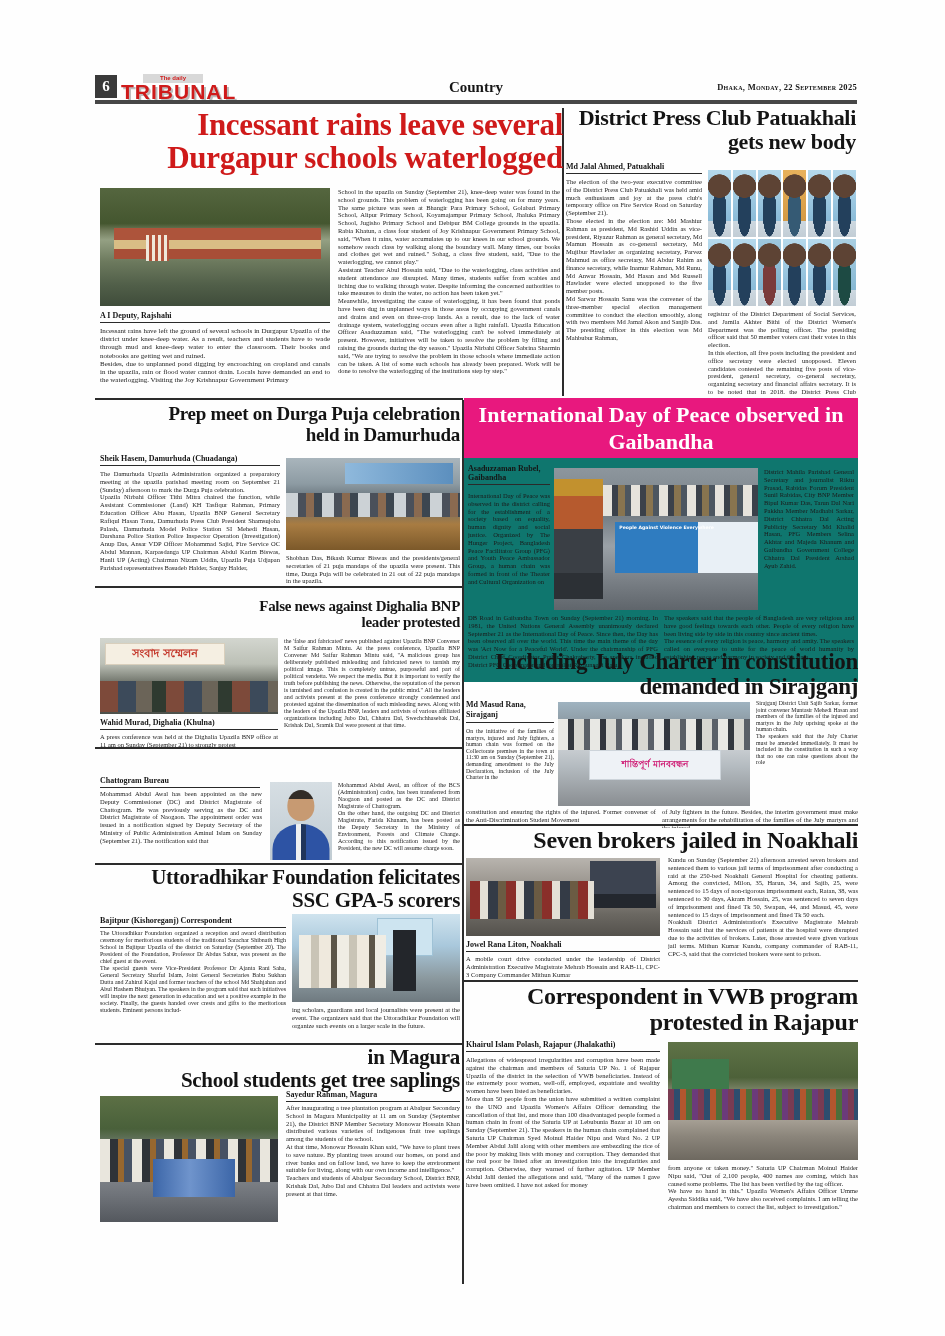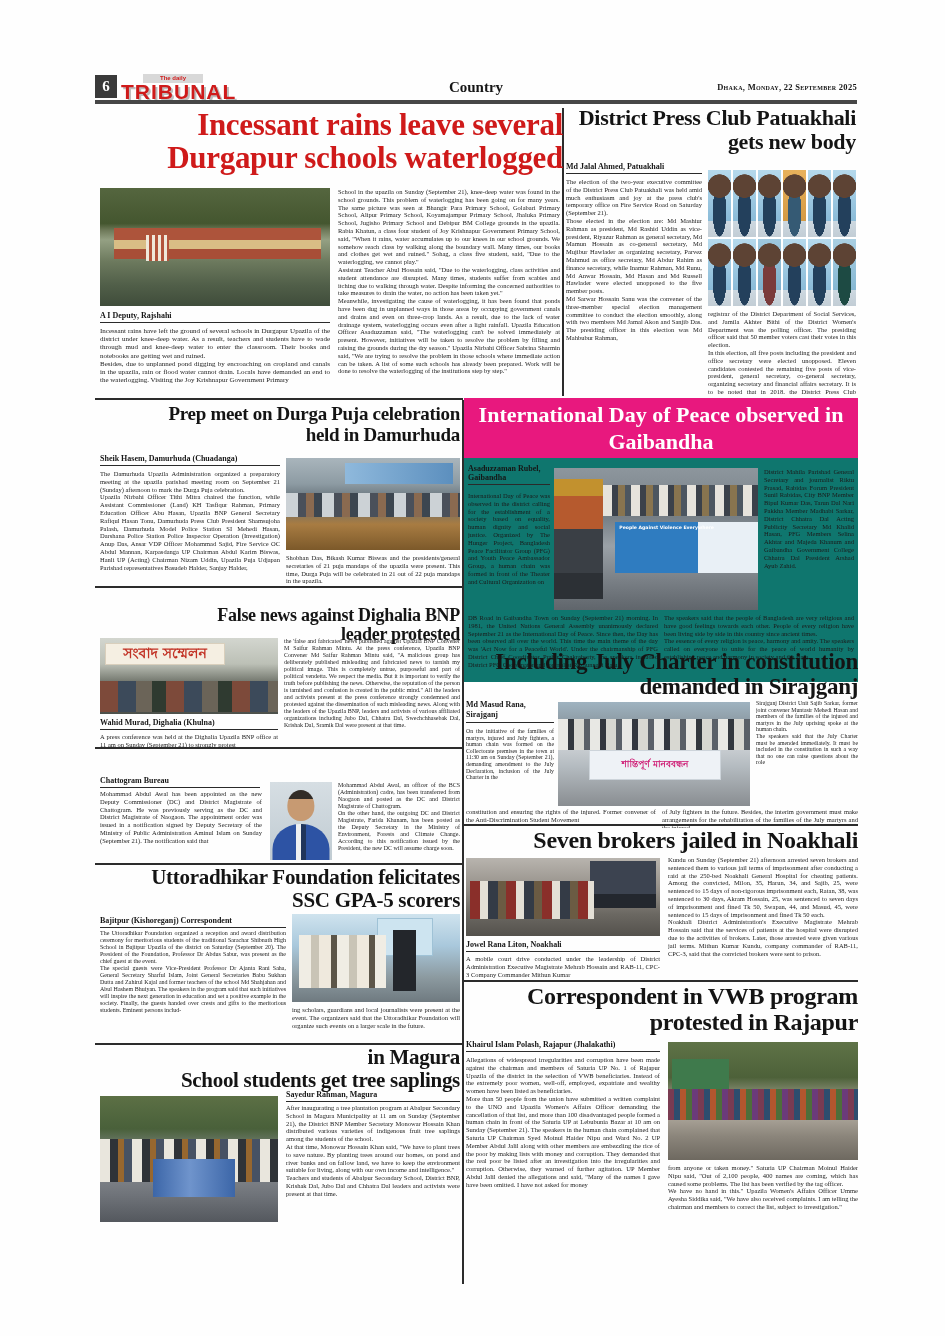--- a/index.html
+++ b/index.html
@@ -67,21 +67,21 @@
         linear-gradient(180deg,#aacfe2 0%,#86b8d3 76%,#cdd8e0 76%,#c2cdd5 100%);}
   .ph3{background:linear-gradient(180deg,#a9b5bc 0%,#8d9ba3 28%,#5f6b73 48%,#a87c42 72%,#7c592a 100%);}
   .pf3a{left:34%;top:5%;width:62%;height:23%;background:linear-gradient(90deg,#8fb9dc,#5c8fbe);}
   .pf3b{left:0;top:38%;width:100%;height:26%;background:repeating-linear-gradient(90deg,#ccd2d6 0 12px,#4a505a 12px 20px,#8a6a50 20px 28px,#3c4650 28px 36px);}
   .ph4{background:linear-gradient(180deg,#8d969d 0%,#767f86 35%,#9aa1a7 55%,#7b8187 78%,#5f656b 100%);}
   .pf4a{left:0;top:8%;width:24%;height:84%;background:linear-gradient(180deg,#c2912e 0 14%,#b65a2e 14% 42%,#3a3f45 42% 78%,#2c3035 78%);}
   .pf4b{left:24%;top:12%;width:76%;height:22%;background:repeating-linear-gradient(90deg,#e6e3dc 0 9px,#3b414a 9px 15px,#88744f 15px 22px,#4c5660 22px 28px);}
   .pb4{left:30%;top:38%;width:66%;height:34%;background:linear-gradient(90deg,#2f7cc0 0 30%,#e9f0f6 30%);
         color:#fff;font-size:4.6px;line-height:1.15;display:block;text-align:left;padding:3px 68% 0 2%;}
   .ph5{background:linear-gradient(180deg,#d3d6cf 0%,#bcc0b6 34%,#72766d 58%,#4c504a 100%);}
-  .pb5{left:3%;top:7%;width:66%;height:26%;background:#f5efe2;color:#c23326;font-size:14px;border:1px solid #d9cfbc;}
+  .pb5{left:3%;top:7%;width:66%;height:26%;background:#f5efe2;color:#c23326;font-size:11px;border:1px solid #d9cfbc;}
   .pf5{left:0;bottom:2%;width:100%;height:42%;background:repeating-linear-gradient(90deg,#7d4a3a 0 18px,#3c4a5a 18px 36px,#6b6458 36px 52px,#2f3a30 52px 66px);}
   .ph6{background:linear-gradient(180deg,#d6dee3 0%,#c0cbd2 100%);}
   .ph6::before{content:"";position:absolute;left:50%;top:10%;width:44%;height:40%;transform:translateX(-50%);
         border-radius:50% 50% 46% 46%;background:linear-gradient(180deg,#322c27 0 30%,#c79a72 30%);}
   .ph6::after{content:"";position:absolute;left:50%;bottom:0;width:92%;height:46%;transform:translateX(-50%);
         border-radius:48% 48% 0 0/70% 70% 0 0;background:linear-gradient(90deg,#2d53a4 0 42%,#eef0f2 42% 50%,#20355c 50% 58%,#2d53a4 58%);}
   .ph7{background:linear-gradient(180deg,#9fb3c0 0%,#87939b 26%,#c7ccd0 46%,#b4bbc0 62%,#898d91 100%);}
   .pf7{left:0;top:16%;width:100%;height:30%;background:repeating-linear-gradient(90deg,#e8e8e4 0 10px,#33383f 10px 16px,#d8d8d2 16px 26px,#5a6068 26px 32px);}
   .pb7{left:16%;top:46%;width:68%;height:27%;background:#eef2f6;color:#cf2077;font-size:9px;border:1px solid #cdd4da;}
   .ph8{background:linear-gradient(180deg,#b8b4ae 0%,#948f88 40%,#6b6862 72%,#54514c 100%);}
@@ -119,21 +119,21 @@
   #a-gaibandha{left:464px;top:398px;width:394px;height:284px;background:#0f766e;}
   #a-gaibandha .banner{left:0;top:0;width:100%;height:60px;background:#e8187e;color:#fff;
         text-align:center;font-weight:bold;font-size:22px;line-height:1.22;padding-top:4px;}
   #a-gaibandha .byline{left:4px;top:66px;width:82px;background:none;}
   #a-gaibandha .colL{left:4px;top:94px;width:82px;height:120px;}
   #a-gaibandha .photo{left:90px;top:70px;width:204px;height:142px;}
   #a-gaibandha .colR{left:300px;top:70px;width:90px;height:144px;}
   #a-gaibandha .botL{left:4px;top:216px;width:190px;height:64px;}
   #a-gaibandha .botR{left:200px;top:216px;width:190px;height:64px;}
   #a-dighalia{left:100px;top:590px;width:360px;height:158px;}
-  #a-dighalia .hl{top:16px;font-size:18px;}
+  #a-dighalia .hl{top:8px;font-size:15px;}
   #a-dighalia .photo{left:0;top:48px;width:178px;height:76px;}
   #a-dighalia .byline{left:0;top:128px;width:178px;}
   #a-dighalia .lead{left:0;top:143px;width:178px;height:15px;}
   #a-dighalia .colR{left:184px;top:48px;width:176px;height:110px;}
   #a-newdc{left:100px;top:750px;width:360px;height:114px;}
   #a-newdc .hl{top:0;font-size:22px;}
   #a-newdc .byline{left:0;top:26px;width:160px;}
   #a-newdc .colL{left:0;top:40px;width:162px;height:72px;}
   #a-newdc .photo{left:170px;top:32px;width:62px;height:78px;}
   #a-newdc .colR{left:238px;top:32px;width:122px;height:80px;}

